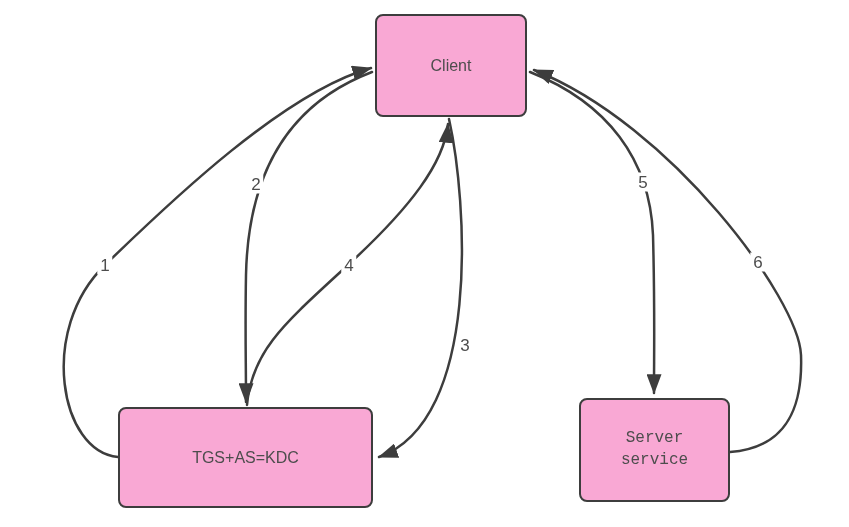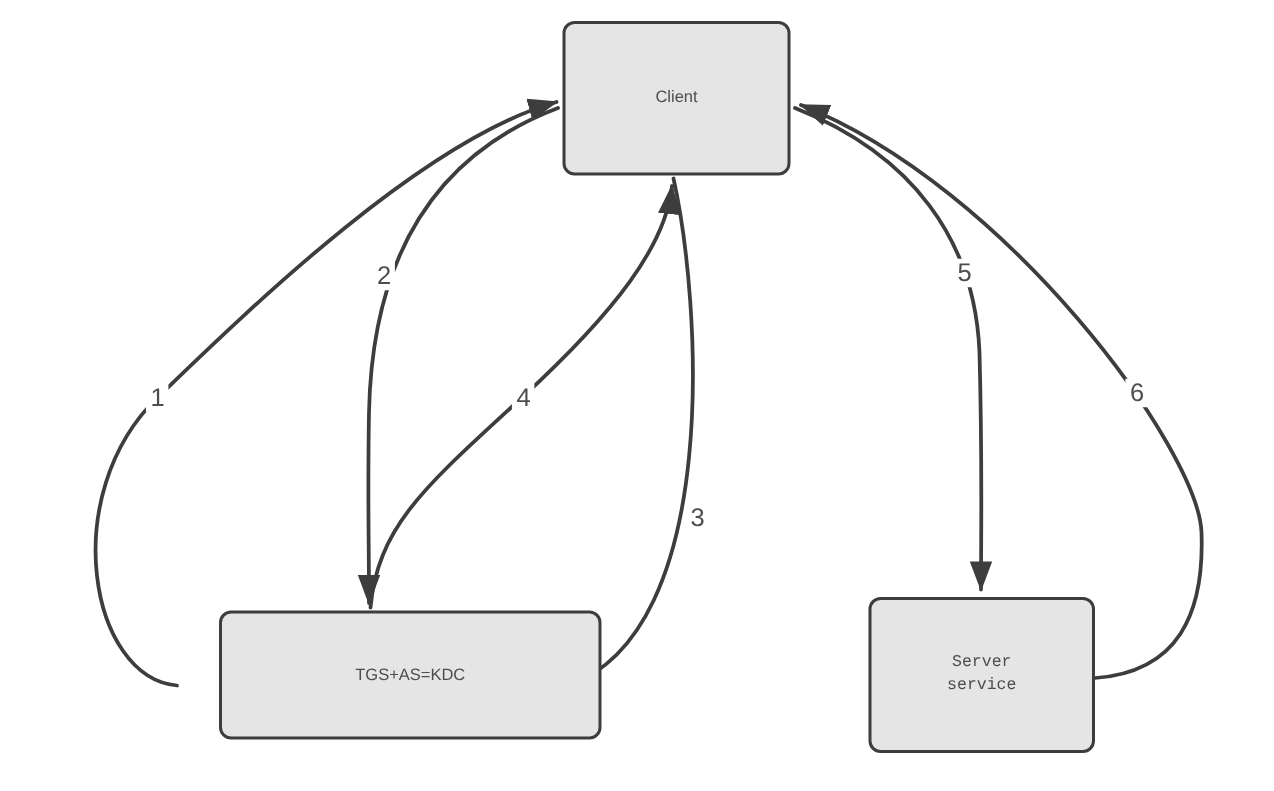--- a/index.html
+++ b/index.html
@@ -26,32 +26,32 @@
     fill: none;
     stroke: #3d3d3d;
     stroke-width: 2.5;
     stroke-linecap: round;
   }
   .node {
     position: absolute;
     box-sizing: border-box;
     border: 2.5px solid #3d3d3d;
     border-radius: 8px;
-    background: #e5e5e5;
+    background: #f9a8d4;
     display: flex;
     align-items: center;
     justify-content: center;
     color: #4d4d4d;
-    font-size: 11px;
+    font-size: 16px;
     line-height: 1.35;
     text-align: center;
     white-space: pre-line;
   }
   .node-client { left: 375px; top: 14px;  width: 152px; height: 103px; }
-  .node-kdc    { left: 118px; top: 407px; width: 255px; height: 86px; margin-left: 28px; }
+  .node-kdc    { left: 118px; top: 407px; width: 255px; height: 101px; }
   .node-server { left: 579px; top: 398px; width: 151px; height: 104px; font-family: Liberation Mono, monospace; }
   .edge-label {
     position: absolute;
     transform: translate(-50%, -50%);
     background: #ffffff;
     color: #4d4d4d;
     font-size: 17px;
     line-height: 1;
     padding: 1px 3px;
   }

